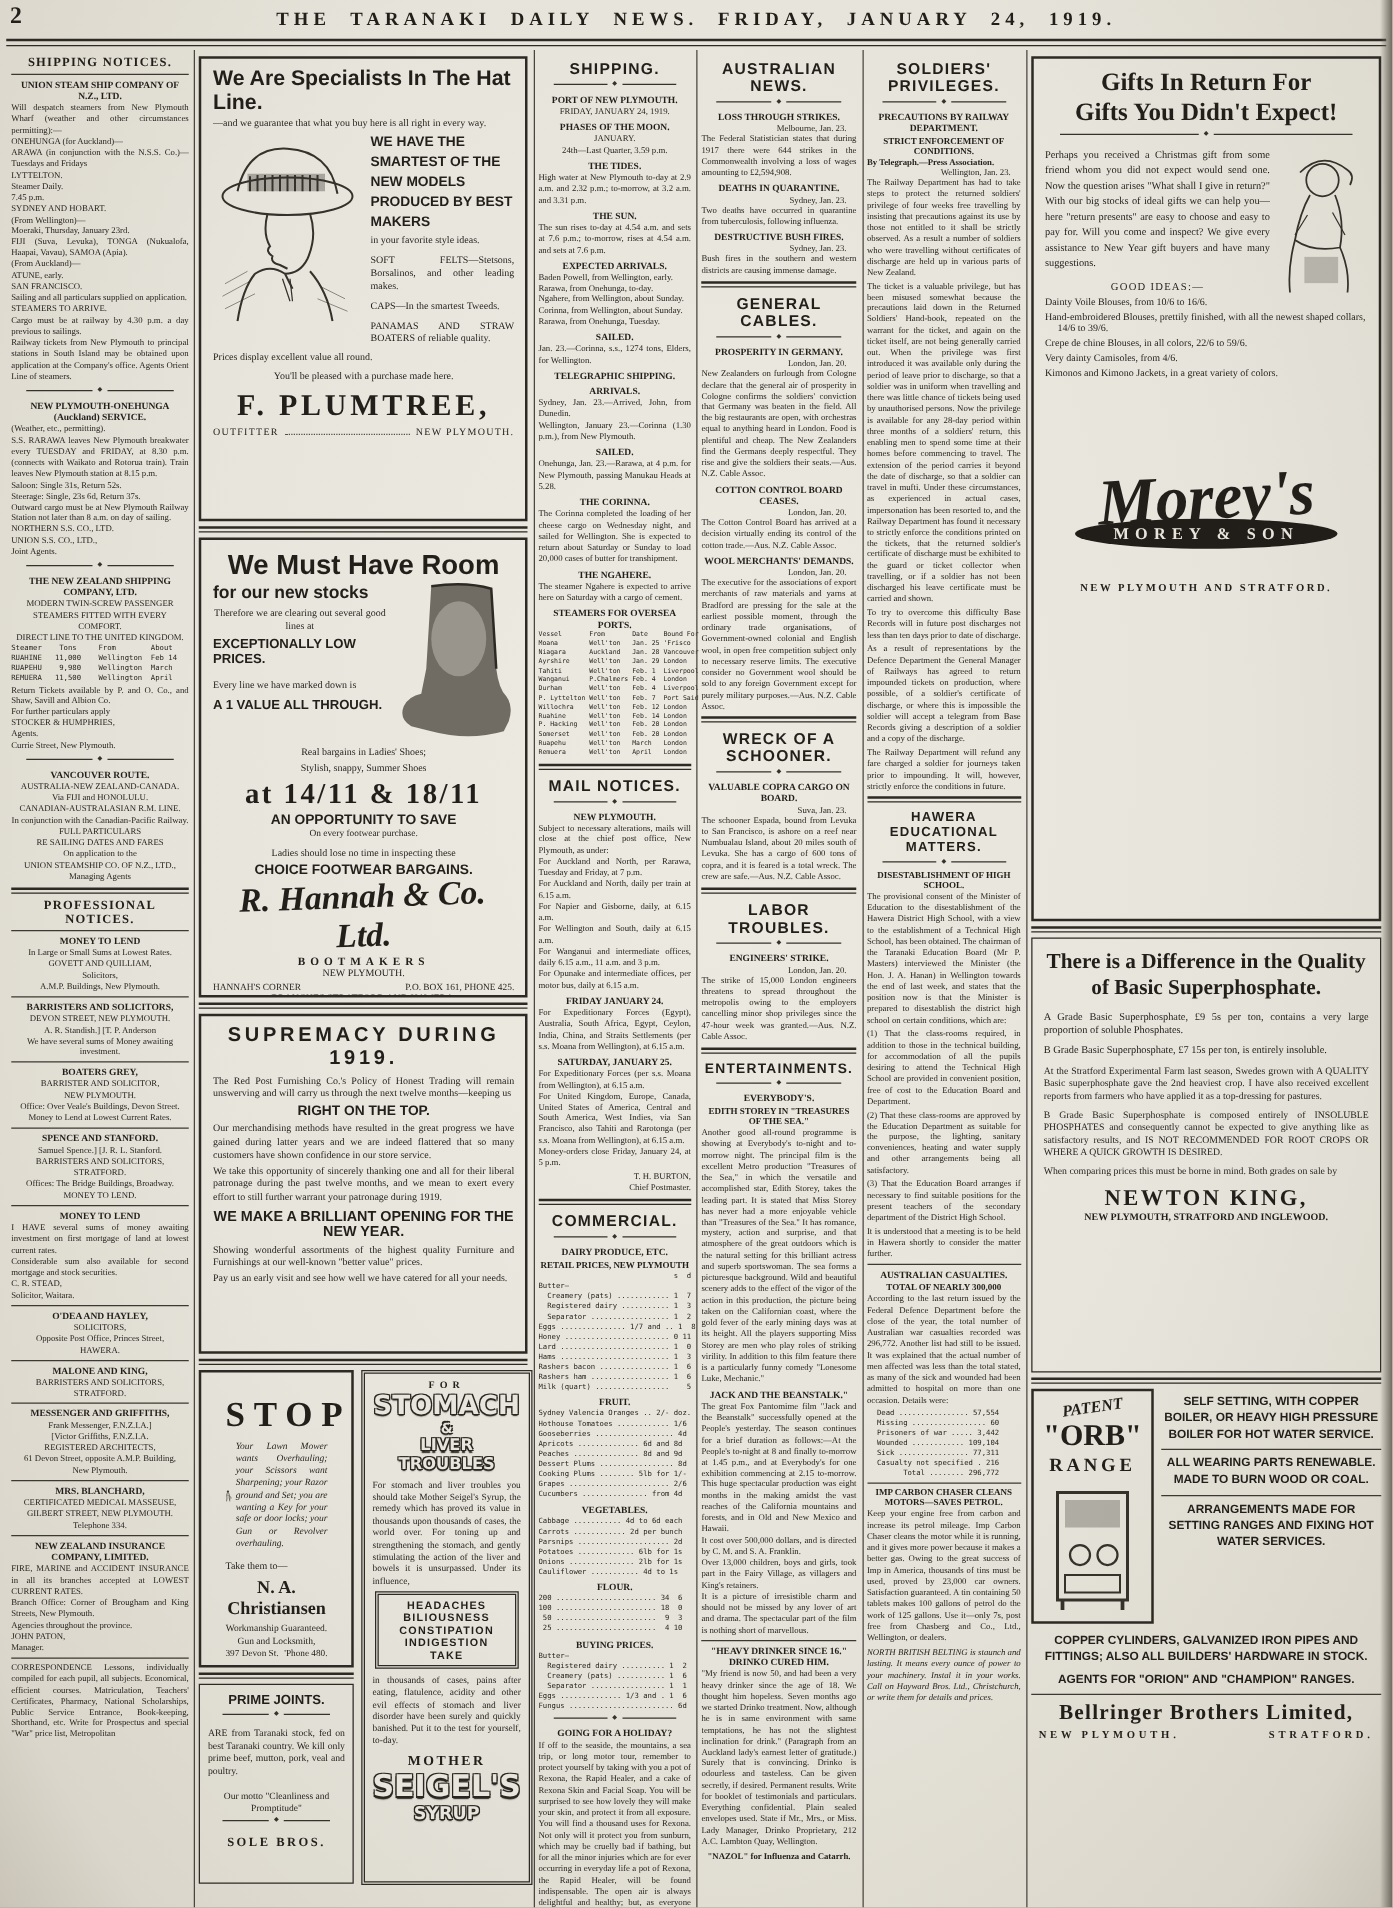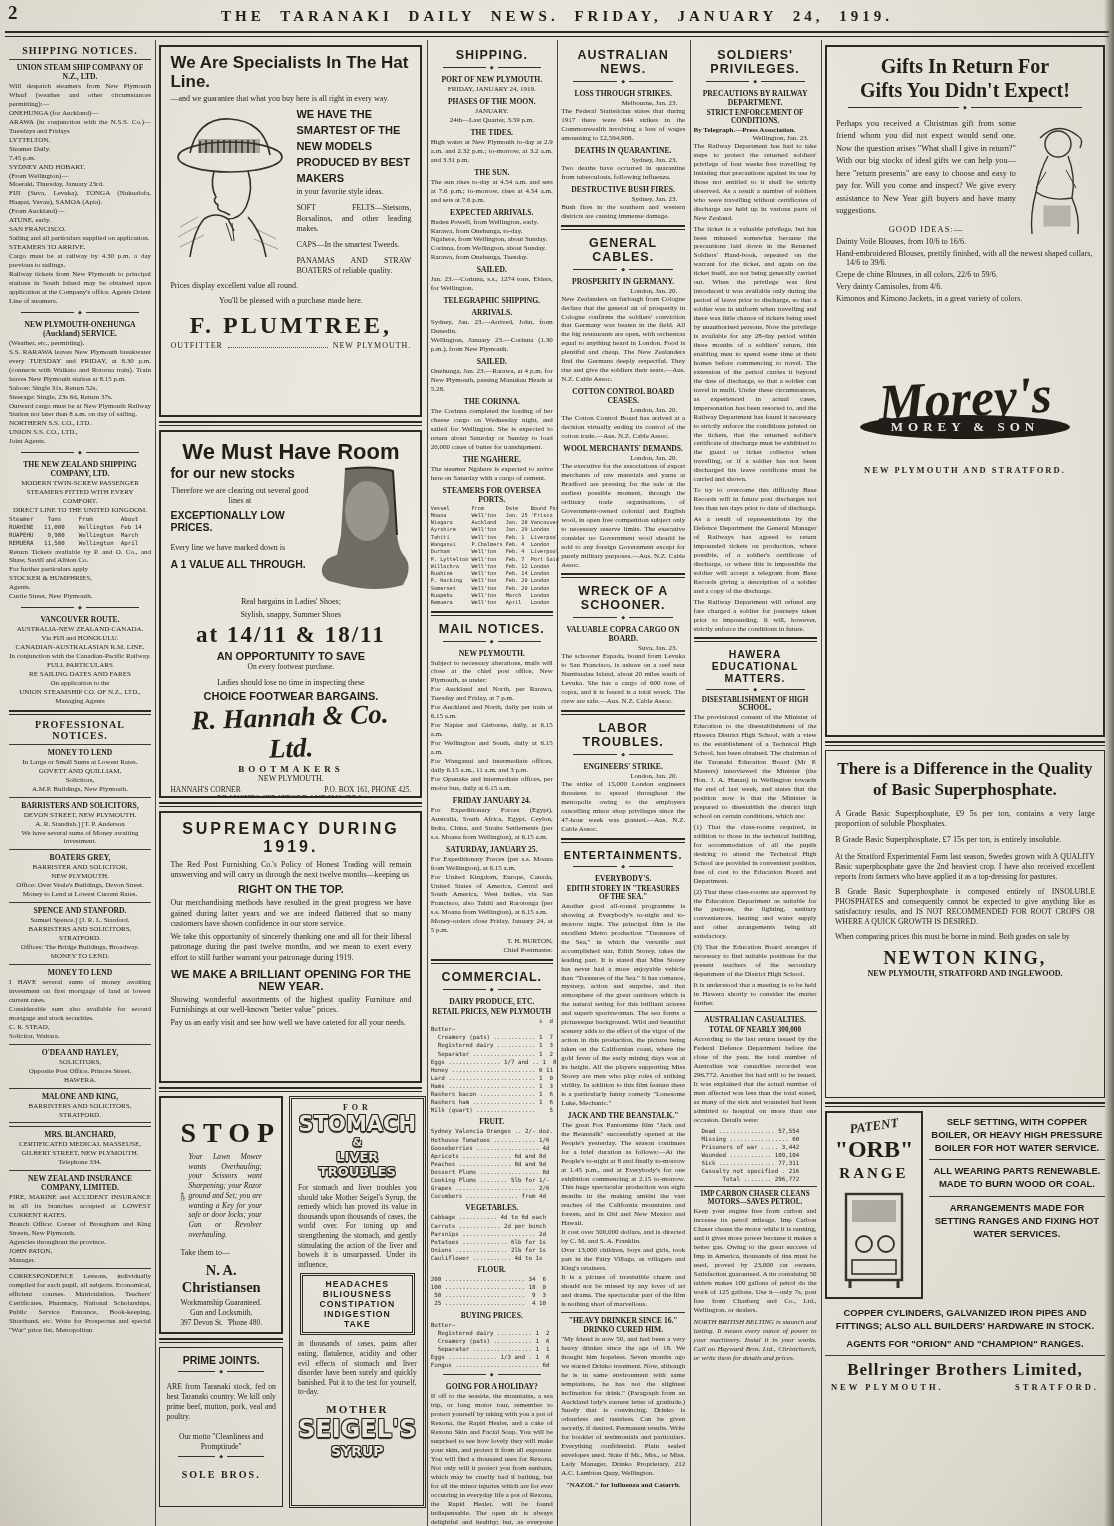--- a/index.html
+++ b/index.html
@@ -212,20 +212,28 @@
 Opposite Post Office, Princes Street,
 HAWERA.</div>
       </div>
       <div class="thinrule"></div>
       <div class="art">
         <div class="subhead">MALONE  AND  KING,</div>
         <div class="body pre ctr">BARRISTERS AND SOLICITORS,
 STRATFORD.</div>
       </div>
       <div class="thinrule"></div>
+      <div class="art">
+        <div class="subhead">MESSENGER  AND  GRIFFITHS,</div>
+        <div class="body pre ctr">Frank Messenger, F.N.Z.I.A.]
+[Victor Griffiths, F.N.Z.I.A.
+REGISTERED ARCHITECTS,
+61 Devon Street, opposite A.M.P. Building,
+New Plymouth.</div>
+      </div>
       <div class="thinrule"></div>
       <div class="art">
         <div class="subhead">MRS.  BLANCHARD,</div>
         <div class="body pre ctr">CERTIFICATED MEDICAL MASSEUSE,
 GILBERT STREET, NEW PLYMOUTH.
 Telephone 334.</div>
       </div>
       <div class="thinrule"></div>
       <div class="art">
         <div class="subhead">NEW ZEALAND INSURANCE COMPANY, LIMITED.</div>

